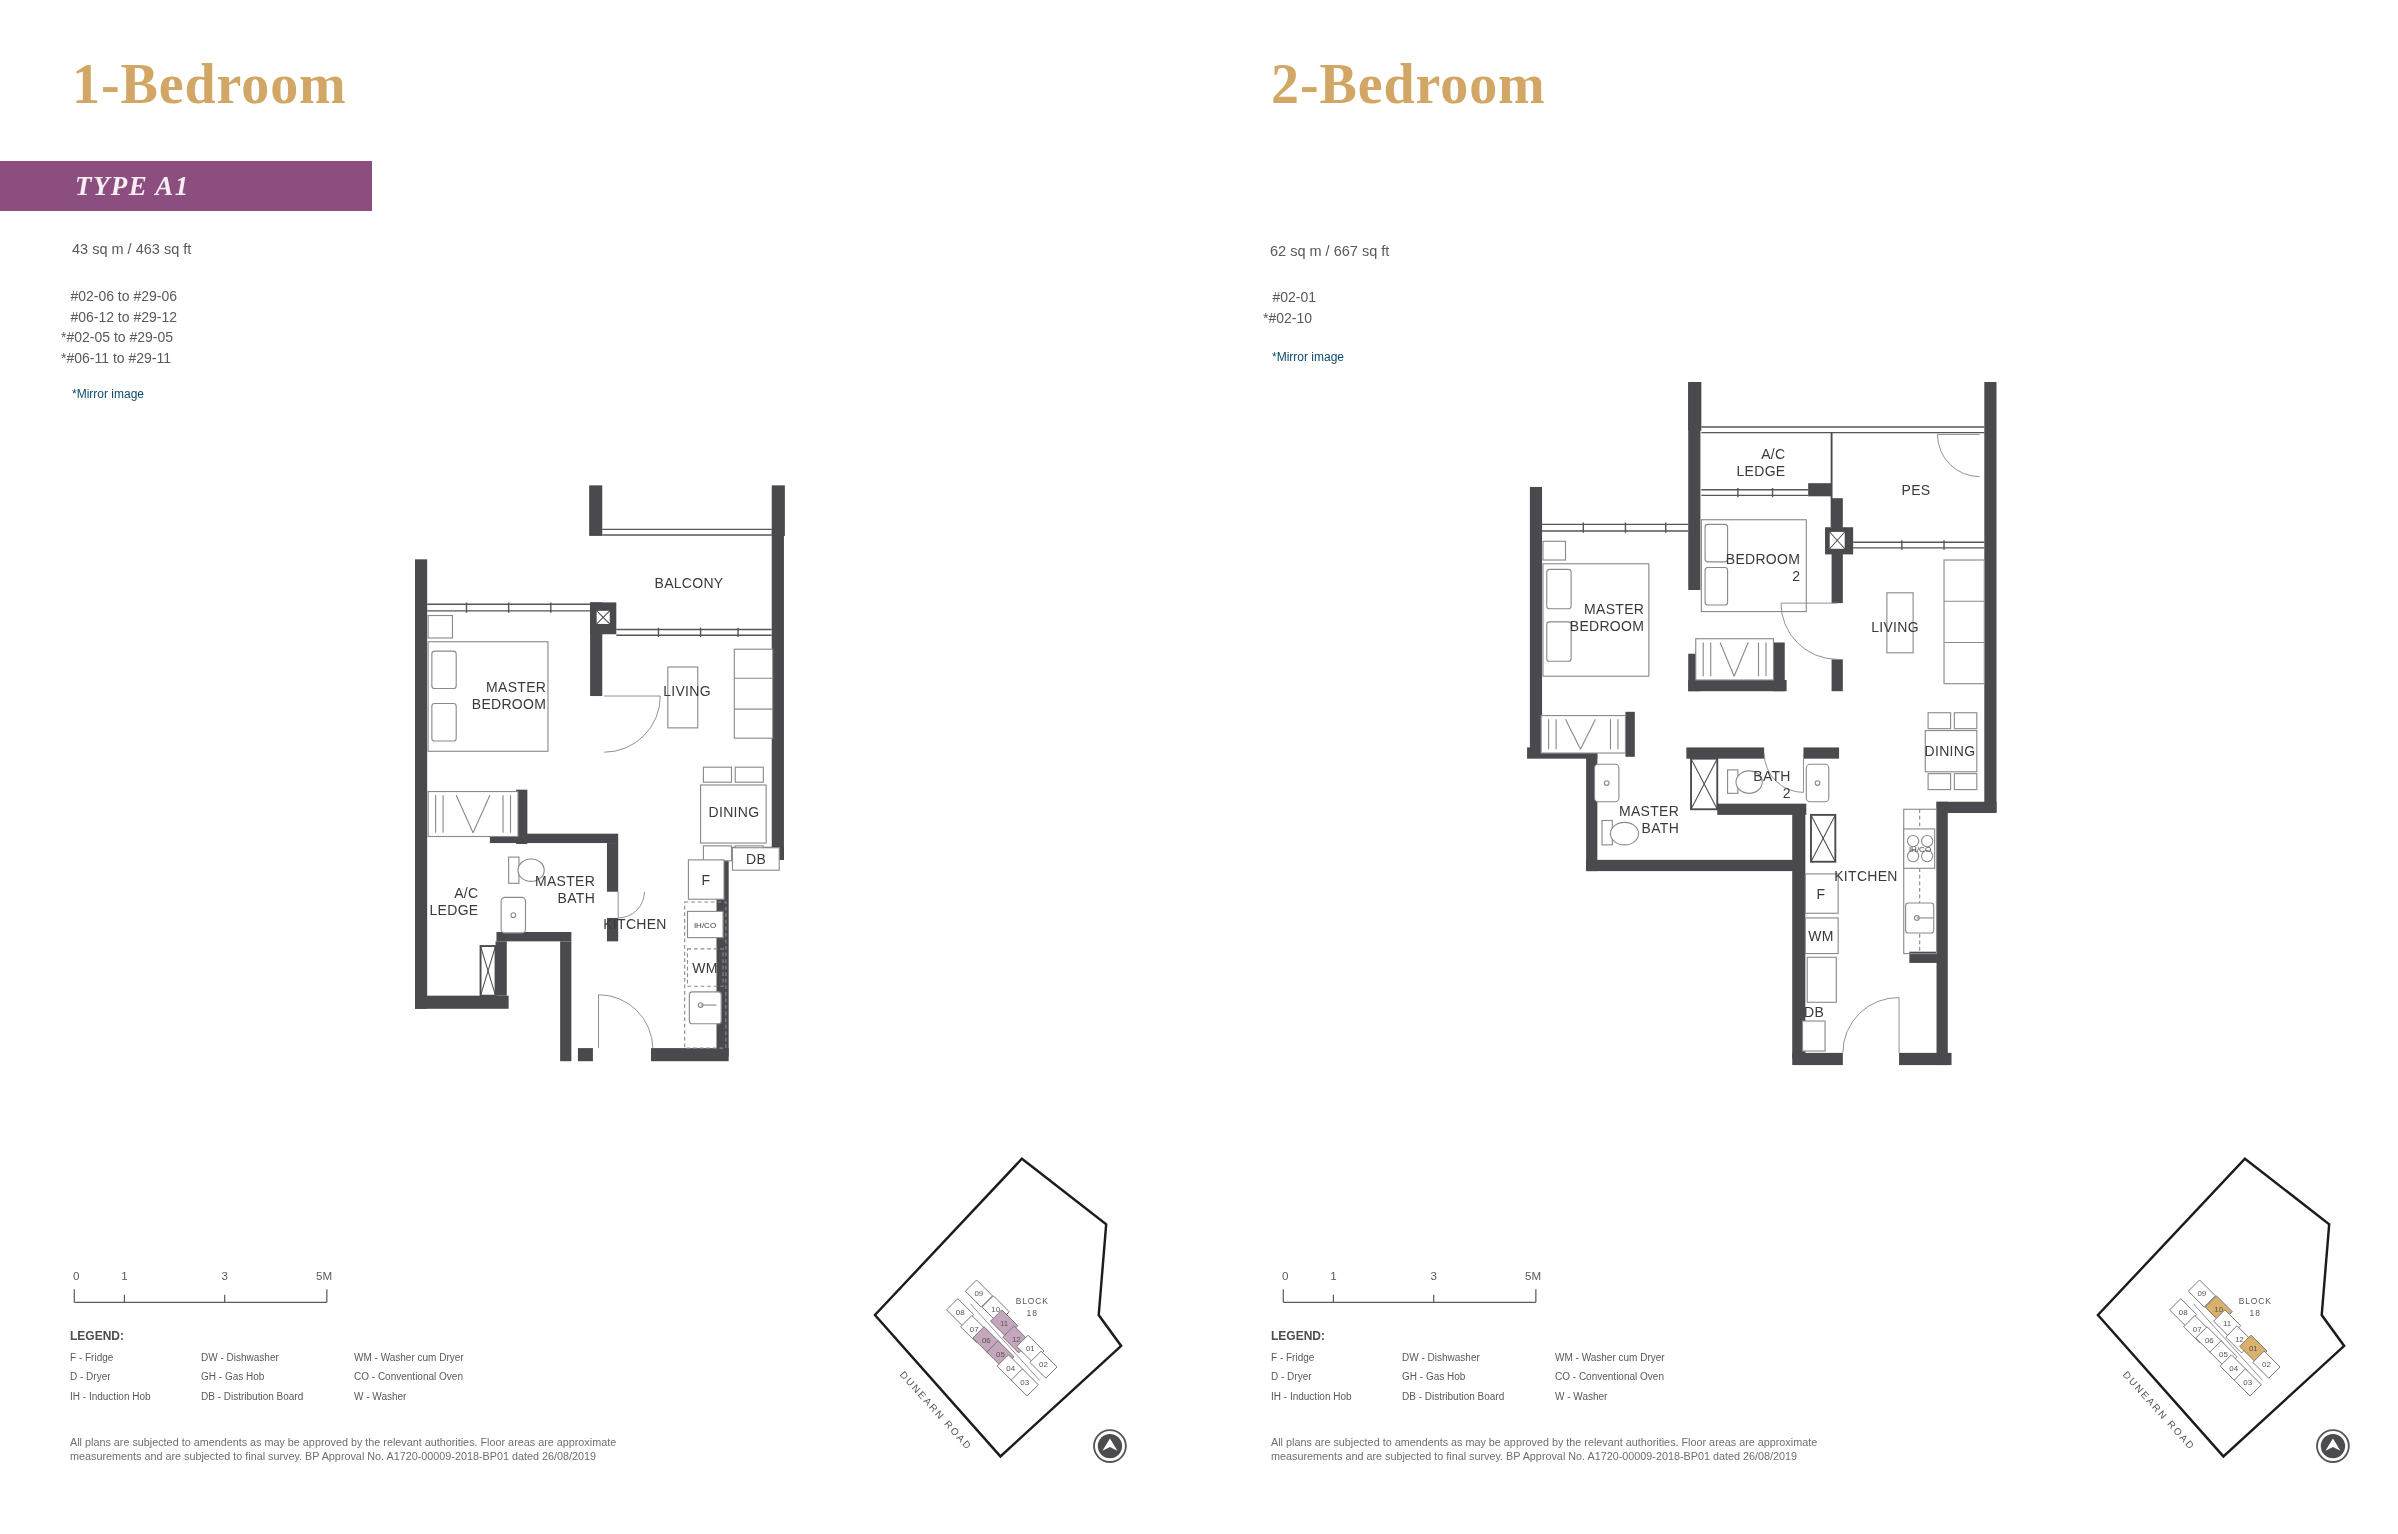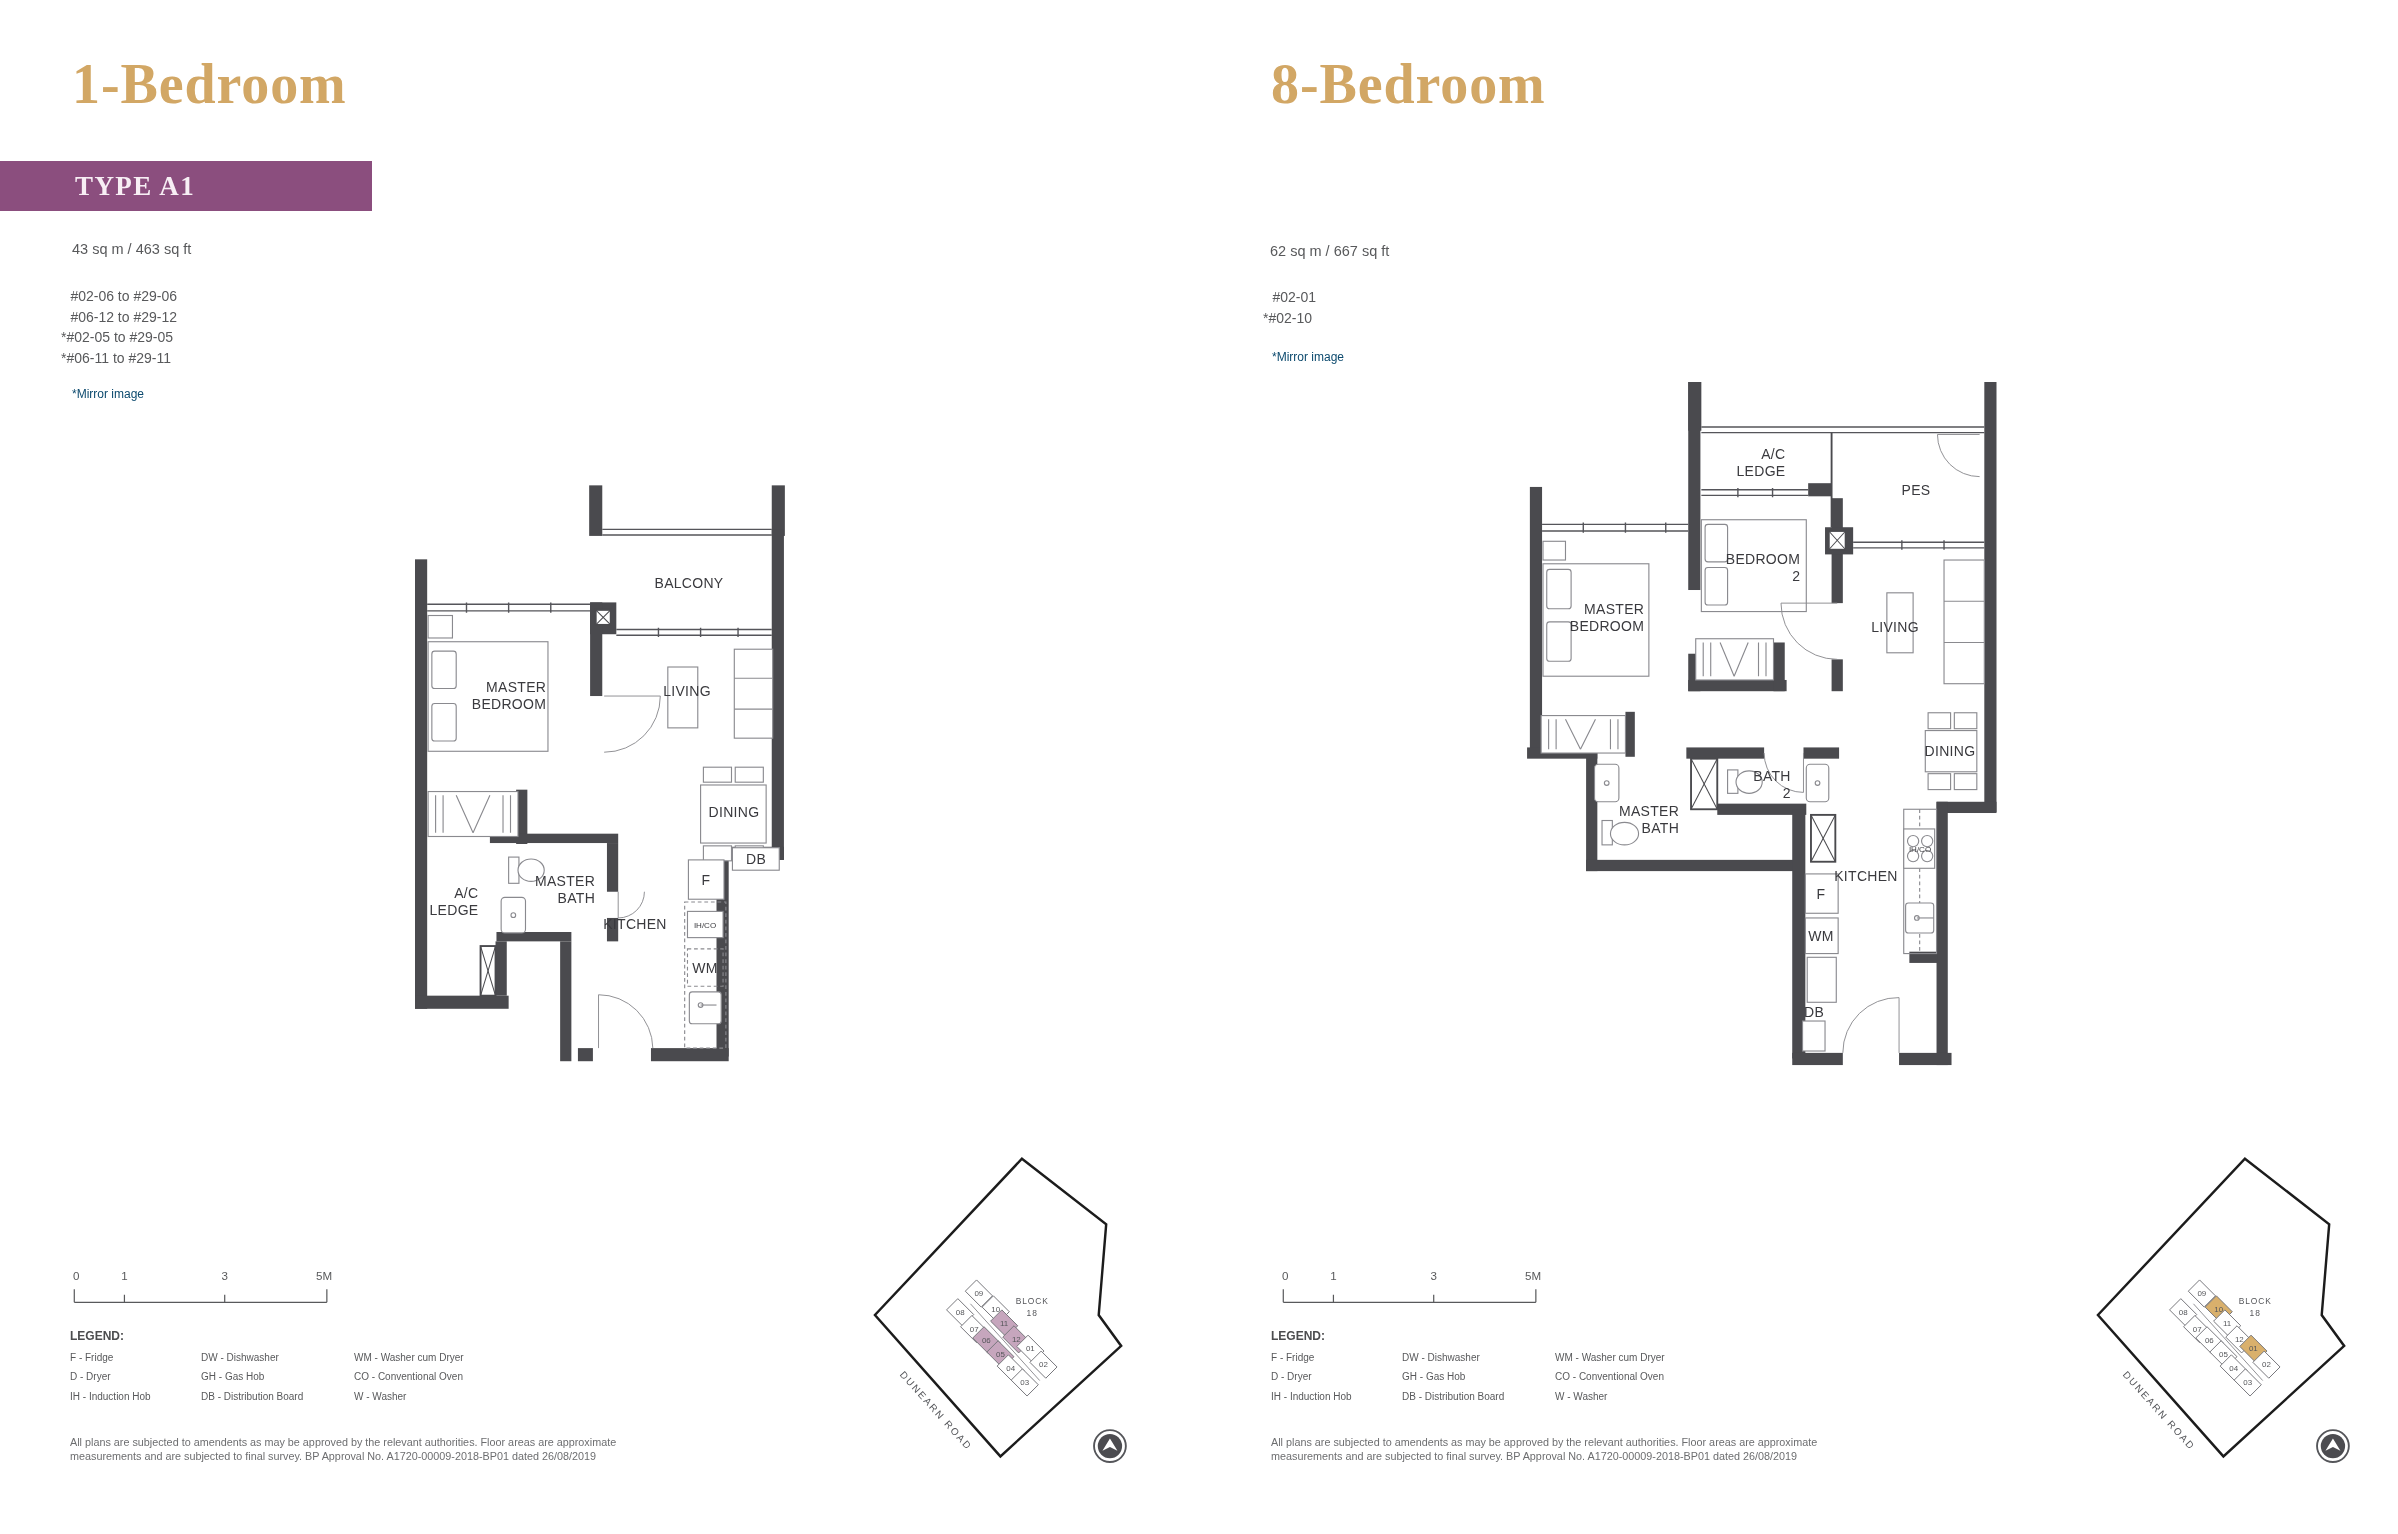--- a/index.html
+++ b/index.html
@@ -52,33 +52,33 @@
   .north-ring{fill:none;stroke:#55565a;stroke-width:2;}
   .north-disc{fill:#4c4c50;}
   .north-chevron{fill:#ffffff;}
 </style>
 </head>
 <body>
 
 <div id="page">
 
   <div class="abs unit-title" style="left:72px;top:52px;">1-Bedroom</div>
-  <div class="abs type-banner" style="left:0;top:161px;width:372px;padding-left:75px;box-sizing:border-box;">
+  <div class="abs type-banner" style="left:0;top:161px;width:372px;padding-left:75px;box-sizing:border-box;font-style:italic;">
     <span>TYPE A1</span>
   </div>
   <div class="abs area-text" style="left:72px;top:241px;">43 sq m / 463 sq ft</div>
   <div class="abs" style="left:61px;top:286px;">
     <div class="unit-line indent">#02-06 to #29-06</div>
     <div class="unit-line indent">#06-12 to #29-12</div>
     <div class="unit-line">*#02-05 to #29-05</div>
     <div class="unit-line">*#06-11 to #29-11</div>
   </div>
   <div class="abs mirror-note" style="left:72px;top:387px;">*Mirror image</div>
 
-  <div class="abs unit-title" style="left:1271px;top:52px;">8-Bedroom</div>
+  <div class="abs unit-title" style="left:1271px;top:52px;">2-Bedroom</div>
   <div class="abs area-text" style="left:1270px;top:243px;">62 sq m / 667 sq ft</div>
   <div class="abs" style="left:1263px;top:287px;">
     <div class="unit-line indent">#02-01</div>
     <div class="unit-line">*#02-10</div>
   </div>
   <div class="abs mirror-note" style="left:1272px;top:350px;">*Mirror image</div>
 
   <div class="plan" style="left:415px;top:473px;width:412px;height:609px;">
     <svg width="412" height="609" viewBox="0 0 440 650">
 

